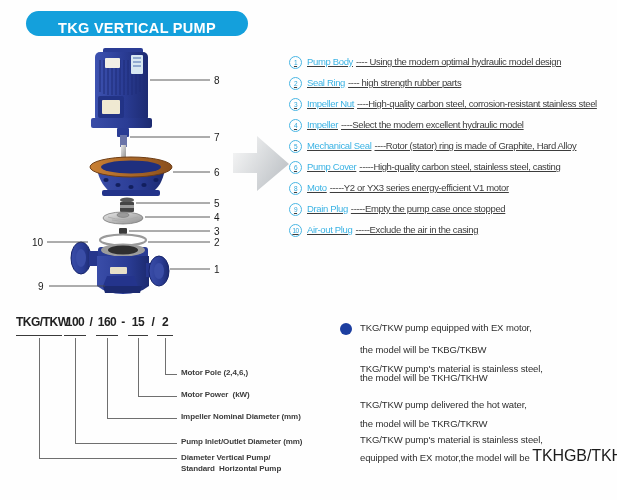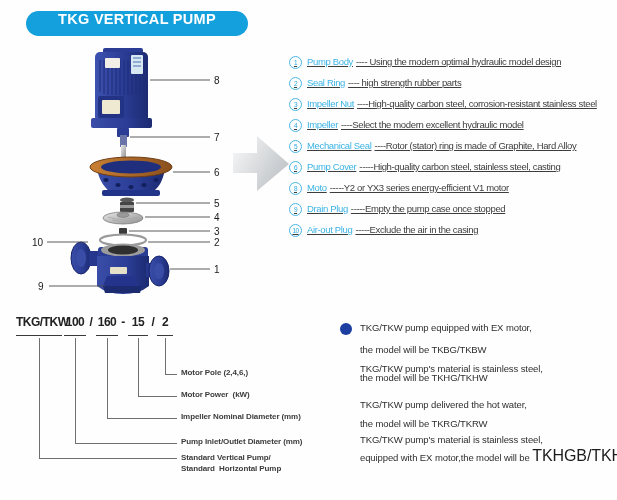--- a/index.html
+++ b/index.html
@@ -3,21 +3,21 @@
 <meta charset="utf-8">
 <style>
   html,body{margin:0;padding:0;overflow:hidden;}
   body{
     width:617px;height:500px;position:relative;background:#fefefe;
     font-family:"Liberation Sans","DejaVu Sans",sans-serif;color:#3d3d3d;
   }
   
   .banner{
     position:absolute;left:26px;top:11px;width:222px;height:25px;
-    background:#14a0dc;border-radius:13px;display:flex;align-items:flex-start;justify-content:center;
+    background:#14a0dc;border-radius:13px;display:flex;align-items:flex-end;justify-content:center;
     color:#ffffff;font-weight:bold;font-size:14.5px;letter-spacing:.3px;
   }
   
   .diagram{position:absolute;left:0;top:40px;width:300px;height:275px;}
   
   .parts{position:absolute;left:289px;top:56px;width:328px;}
   .part{display:flex;align-items:flex-start;height:21px;white-space:nowrap;
         font-size:9.5px;letter-spacing:-.35px;color:#3d3d3d;text-decoration:underline;}
   .pnum{flex:none;width:11px;height:11px;border:1px solid #49b6e4;border-radius:50%;
         color:#2ea6db;font-size:6.5px;letter-spacing:-.5px;display:flex;align-items:center;justify-content:center;margin-right:5px;}
@@ -234,21 +234,21 @@
   <div class="hline" style="left:39px;top:458px;width:138px"></div>
   <div class="hline" style="left:75px;top:443px;width:102px"></div>
   <div class="hline" style="left:107px;top:418px;width:70px"></div>
   <div class="hline" style="left:138px;top:396px;width:39px"></div>
   <div class="hline" style="left:165px;top:374px;width:12px"></div>
 
   <span class="mc-label" style="top:368px">Motor Pole (2,4,6,)</span>
   <span class="mc-label" style="top:390px">Motor Power  (kW)</span>
   <span class="mc-label" style="top:412px">Impeller Nominal Diameter (mm)</span>
   <span class="mc-label" style="top:437px">Pump Inlet/Outlet Diameter (mm)</span>
-  <span class="mc-label" style="top:453px">Standard Vertical Pump/</span>
+  <span class="mc-label" style="top:453px">Diameter Vertical Pump/</span>
   <span class="mc-label" style="top:464px">Standard  Horizontal Pump</span>
 </div>
 
 <div class="notes">
   <span class="note-dot"></span>
   <span class="nline" style="top:2px">TKG/TKW pump equipped with EX motor,</span>
   <span class="nline" style="top:24px">the model will be TKBG/TKBW</span>
   <span class="nline" style="top:43px">TKG/TKW pump's material is stainless steel,</span>
   <span class="nline" style="top:52px">the model will be TKHG/TKHW</span>
   <span class="nline" style="top:79px">TKG/TKW pump delivered the hot water,</span>

